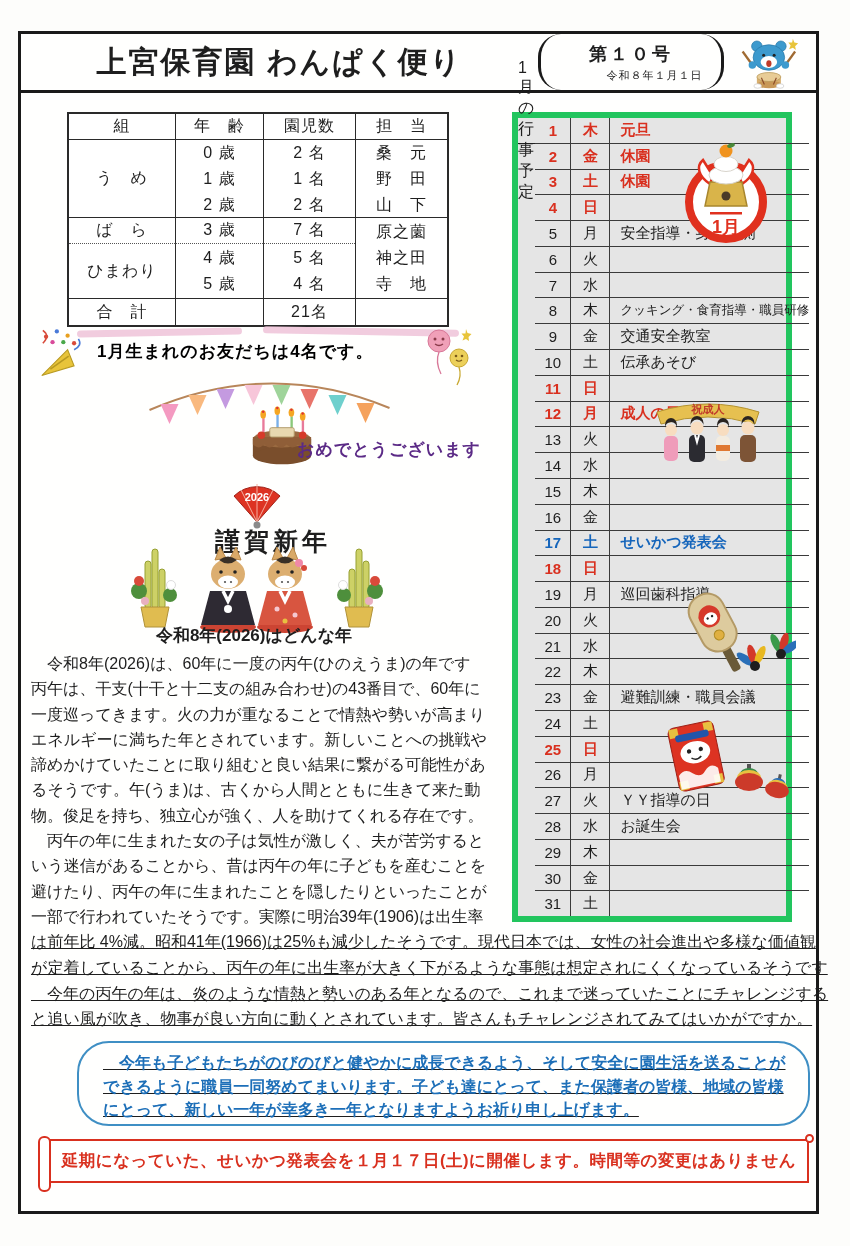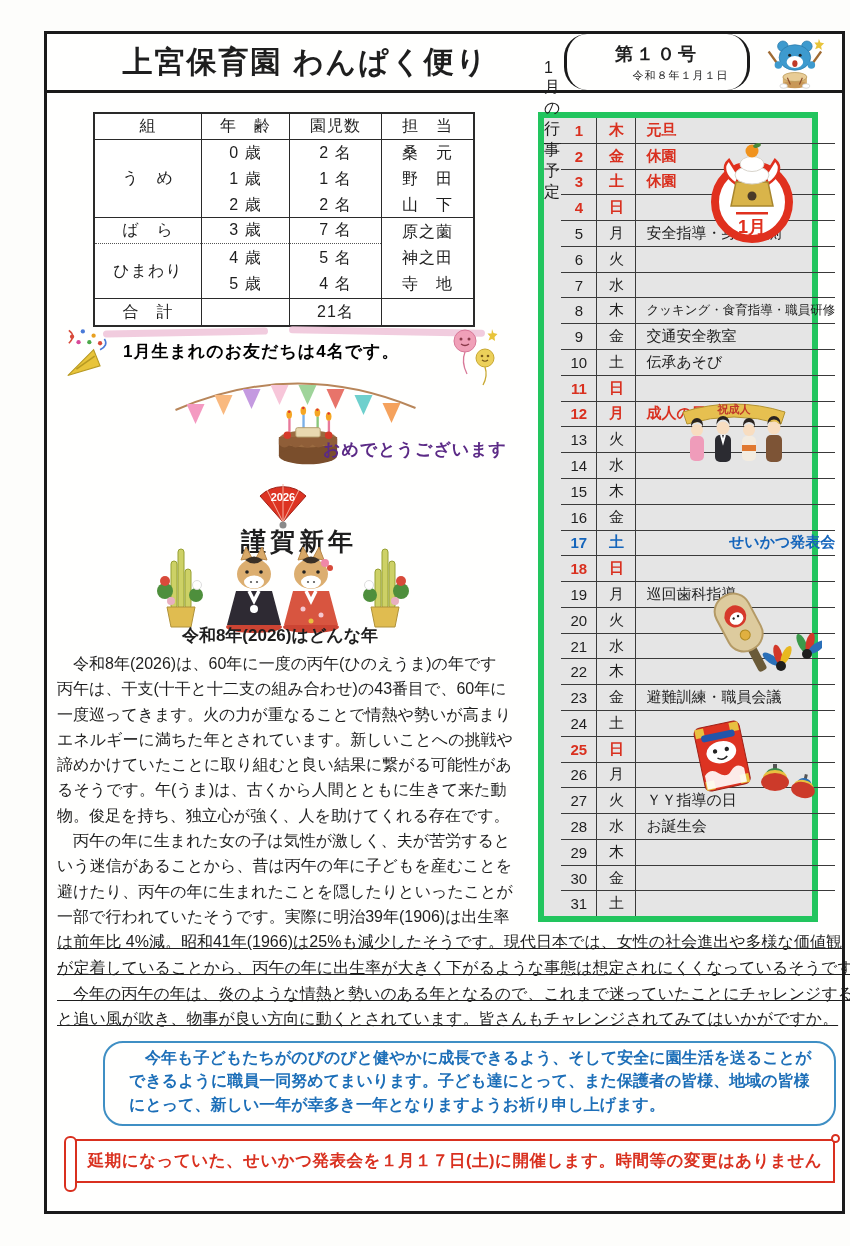--- a/index.html
+++ b/index.html
@@ -1,18 +1,18 @@
 <!DOCTYPE html>
 <html><head>
 <meta charset="utf-8">
 <style>
   * { margin:0; padding:0; box-sizing:border-box; }
   body { background:#fff; font-family:"Liberation Sans","DejaVu Sans",sans-serif; color:#1e1e1e; }
   .page { position:relative; width:850px; height:1246px; background:#fdfdfb; overflow:hidden; }
-  .frame { position:absolute; left:44px; top:31px; width:801px; height:1183px; border:3px solid #1a1a1a; background:#fffffe; }
+  .frame { position:absolute; left:18px; top:31px; width:801px; height:1183px; border:3px solid #1a1a1a; background:#fffffe; }
 
   
   .hdr { position:absolute; left:0; top:0; width:100%; height:59px; border-bottom:3px solid #1a1a1a; display:flex; }
   .hdr-title { width:517px; display:flex; align-items:center; justify-content:center; font-size:30px; font-weight:bold; letter-spacing:2px; }
   .hdr-issue { width:186px; border-left:3px solid #1a1a1a; border-right:3px solid #1a1a1a; display:flex; flex-direction:column; align-items:center; justify-content:center;border-radius:23px; }
   .issue-no { font-size:18px; font-weight:bold; letter-spacing:3px; }
   .issue-date { font-size:11px; letter-spacing:1px; margin-top:2px;margin-left:47px; }
   .hdr-bear { flex:1; display:flex; align-items:center; justify-content:center; }
 
   
@@ -27,39 +27,39 @@
   
   .cal { position:absolute; left:491px; top:78px; width:280px; height:810px; border:6px solid #22c55e; background:#e5e5e5; display:flex; flex-direction:row; }
   .cal-title { height:26px; border-bottom:1.5px solid #222; display:flex; align-items:center; justify-content:center; font-size:16px; letter-spacing:1px; }
   .cal-rows { flex:1; display:flex; flex-direction:column; }
   .cal-row { flex:1; display:flex; border-top:1px solid #3a3a3a; align-items:center; font-size:15px; }
   .cal-row:first-child { border-top:none; }
   .cd { width:36px; text-align:center; border-right:1px solid #3a3a3a; align-self:stretch; display:flex; align-items:center; justify-content:center; }
   .cw { width:39px; text-align:center; border-right:1.2px solid #3a3a3a; align-self:stretch; display:flex; align-items:center; justify-content:center; }
   .ce { flex:1; padding-left:10px; white-space:nowrap; overflow:hidden; }
   .c-red .cd, .c-red .cw, .c-red .ce { color:#d9301f; font-weight:bold; }
-  .c-blue .cd, .c-blue .cw, .c-blue .ce { color:#1565bb; font-weight:bold;text-align:right; }
+  .c-blue .cd, .c-blue .cw, .c-blue .ce { color:#1565bb; font-weight:bold; }
 
   .ill { position:absolute; }
 
   
   .ribbon { position:absolute; height:7px; background:#eec3d8; border-radius:4px; opacity:.85; }
   .bday-line { position:absolute; left:76px; top:306px; font-size:17px; font-weight:bold; color:#000000; letter-spacing:1px; }
   .congrats { position:absolute; left:276px; top:404px; font-size:17px; font-weight:bold; color:#5b2a86; letter-spacing:1px; }
   .kinga { position:absolute; left:152px; top:491px; width:200px; text-align:center; font-size:25px; font-weight:bold; letter-spacing:4px; }
   .ny-caption { position:absolute; left:103px; top:590px; width:260px; text-align:center; font-size:17px; font-weight:bold; }
 
   
   .art-col { position:absolute; left:10px; top:617px; width:478px; }
   .art-full { position:absolute; left:10px; top:895px; width:782px;text-decoration:underline; }
   .art-line { font-size:16px; line-height:25.3px; white-space:nowrap; letter-spacing:0px; }
   .art-full .art-line { line-height:25.8px; }
 
   
-  .notice { position:absolute; left:56px; top:1007px; width:733px; height:85px; border:2px solid #3f8fc4; border-radius:20px; padding:8px 24px; display:flex; flex-direction:column; justify-content:flex-end; }
+  .notice { position:absolute; left:56px; top:1007px; width:733px; height:85px; border:2px solid #3f8fc4; border-radius:32px; padding:8px 24px; display:flex; flex-direction:column; justify-content:flex-start;text-decoration:underline; }
   .notice-line { color:#1d6fb8; font-size:16px; font-weight:bold; line-height:23.5px; white-space:nowrap; }
 
   
   .banner { position:absolute; left:17px; top:1102px; width:778px; height:60px; }
   .banner-roll { position:absolute; left:0; top:0; width:13px; height:56px; border:2px solid #d9301f; border-radius:6px; background:#fff; }
   .banner-main { position:absolute; left:11px; top:3px; width:760px; height:44px; border:2px solid #d9301f; background:#fff; display:flex; align-items:center; justify-content:center; }
   .banner-curl { position:absolute; right:2px; top:-2px; width:9px; height:9px; border:2px solid #d9301f; border-radius:50%; background:#fff; }
   .banner-text { color:#d9301f; font-size:16.5px; font-weight:bold; white-space:nowrap; letter-spacing:.5px; }
 </style>
 </head>

